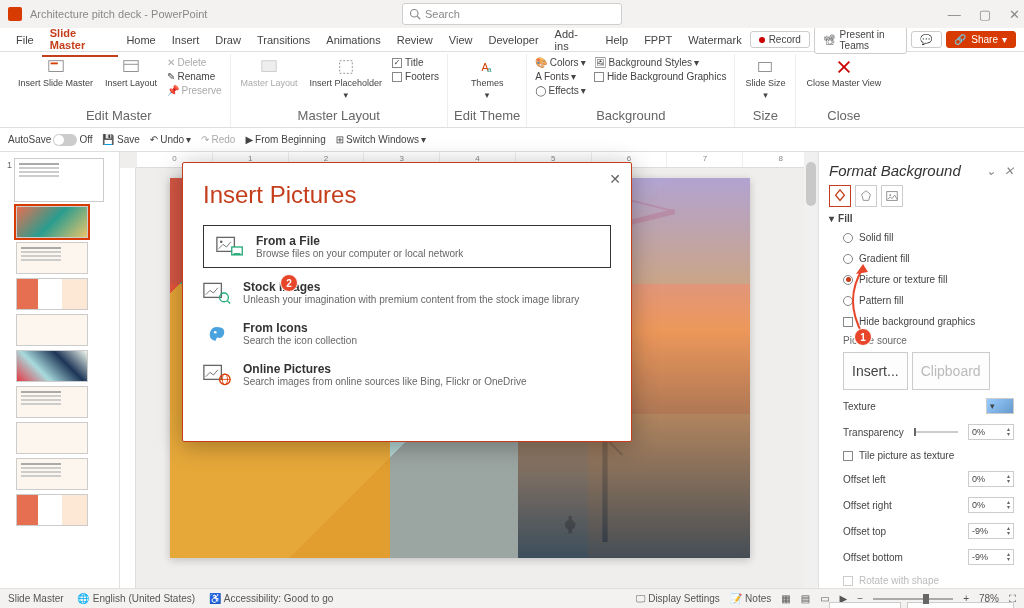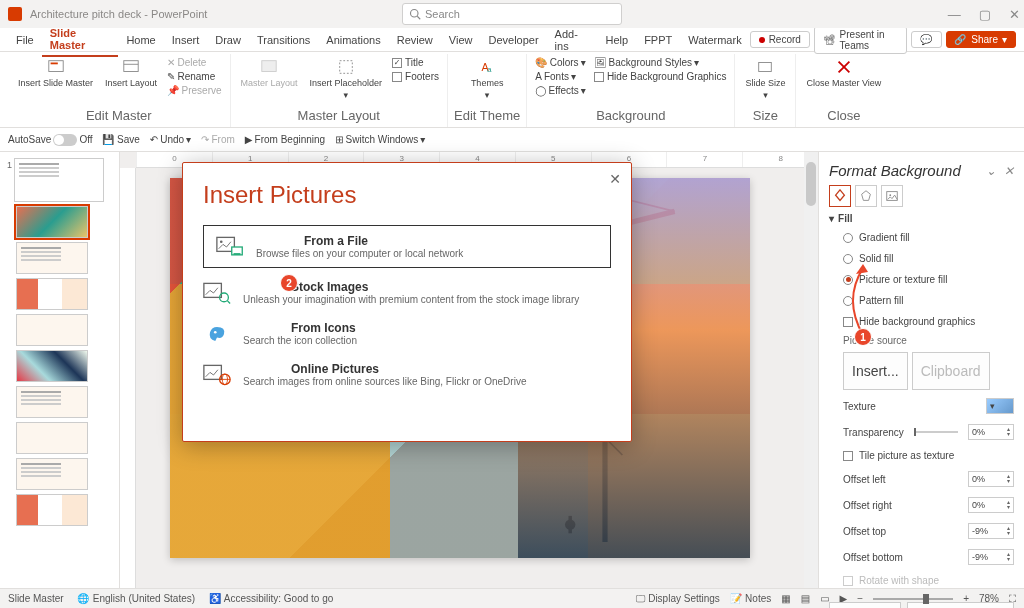--- a/index.html
+++ b/index.html
@@ -77,21 +77,21 @@
   .arch-bg::after { content: ''; position: absolute; right: 0; top: 0; bottom: 0; width: 40%; background: linear-gradient(180deg, #c9a0dc 0%, #f4a460 40%, #2c3e50 100%); opacity: .85; }
   .crane { position: absolute; right: 10%; bottom: 0; width: 30%; height: 100%; }
 
   
   .dialog { position: absolute; left: 182px; top: 162px; width: 450px; height: 280px; background: #fff; border: 1px solid #c43e1c; box-shadow: 0 4px 24px rgba(0,0,0,.3); border-radius: 2px; }
   .dialog-close { position: absolute; right: 10px; top: 8px; font-size: 14px; color: #666; cursor: pointer; }
   .dialog-title { color: #c43e1c; font-size: 24px; font-weight: 300; padding: 18px 20px 12px; }
   .dialog-opt { display: flex; gap: 12px; padding: 8px 20px; align-items: center; cursor: pointer; }
   .dialog-opt.boxed { border: 1px solid #333; margin: 4px 20px; padding: 8px 12px; }
   .dialog-opt .oicon { width: 28px; height: 24px; flex-shrink: 0; }
-  .dialog-opt h4 { font-size: 12px; font-weight: 600; color: #333; margin-left: 48px; }
+  .dialog-opt h4 { font-size: 12px; font-weight: 600; color: #333; }
   .dialog-opt p { font-size: 10px; color: #666; }
 
   
   .callout { position: absolute; width: 18px; height: 18px; background: #e8462b; color: #fff; border-radius: 50%; display: flex; align-items: center; justify-content: center; font-size: 10px; font-weight: bold; z-index: 100; border: 1px solid #fff; }
   .arrow-svg { position: absolute; z-index: 99; pointer-events: none; }
 
   
   .rpane { width: 206px; background: #fff; border-left: 1px solid #e1dfdd; padding: 10px; display: flex; flex-direction: column; gap: 6px; font-size: 10px; color: #444; position: relative; }
   .rpane h2 { font-size: 15px; font-weight: 400; color: #333; display: flex; align-items: center; font-style: italic; }
   .rpane h2 .acts { margin-left: auto; display: flex; gap: 8px; color: #888; font-size: 12px; }
@@ -263,21 +263,21 @@
 </div>
 
 <div class="qat">
   <span class="item">
       <span>AutoSave</span> 
       <span class="toggle"></span> 
       <span>Off</span>
     </span>
   <span class="item">💾 <span>Save</span></span>
   <span class="item">↶ <span>Undo</span> ▾</span>
-  <span class="item" style="color:#aaa">↷ <span>From</span></span>
+  <span class="item" style="color:#aaa">↷ <span>Redo</span></span>
   <span class="item">▶ <span>From Beginning</span></span>
   <span class="item">⊞ <span>Switch Windows</span> ▾</span>
 </div>
 
 <div class="main">
   <div class="thumbs">
     <div class="thumb-row">
         <span class="thumb-num">1</span>
         <div class="thumb thumb-lines"></div>
       </div>
@@ -367,25 +367,25 @@
           <svg width="14" height="14" viewBox="0 0 16 16">
             <rect x="2" y="3" width="12" height="10" fill="none" stroke="#888"></rect>
             <circle cx="6" cy="7" r="1" fill="#888"></circle>
             <path d="M3 12l3-3 2 2 3-4 3 5" fill="none" stroke="#888"></path>
           </svg>
         </span>
     </div>
     <div class="section-h">▾ <span>Fill</span></div>
     <div class="radio-row">
         <span class="radio"></span>
-        <span>Gradient fill</span>
+        <span>Solid fill</span>
       </div>
     <div class="radio-row">
         <span class="radio"></span>
-        <span>Solid fill</span>
+        <span>Gradient fill</span>
       </div>
     <div class="radio-row">
         <span class="radio on"></span>
         <span>Picture or texture fill</span>
       </div>
     <div class="radio-row">
         <span class="radio"></span>
         <span>Pattern fill</span>
       </div>
     <div class="check-row">

